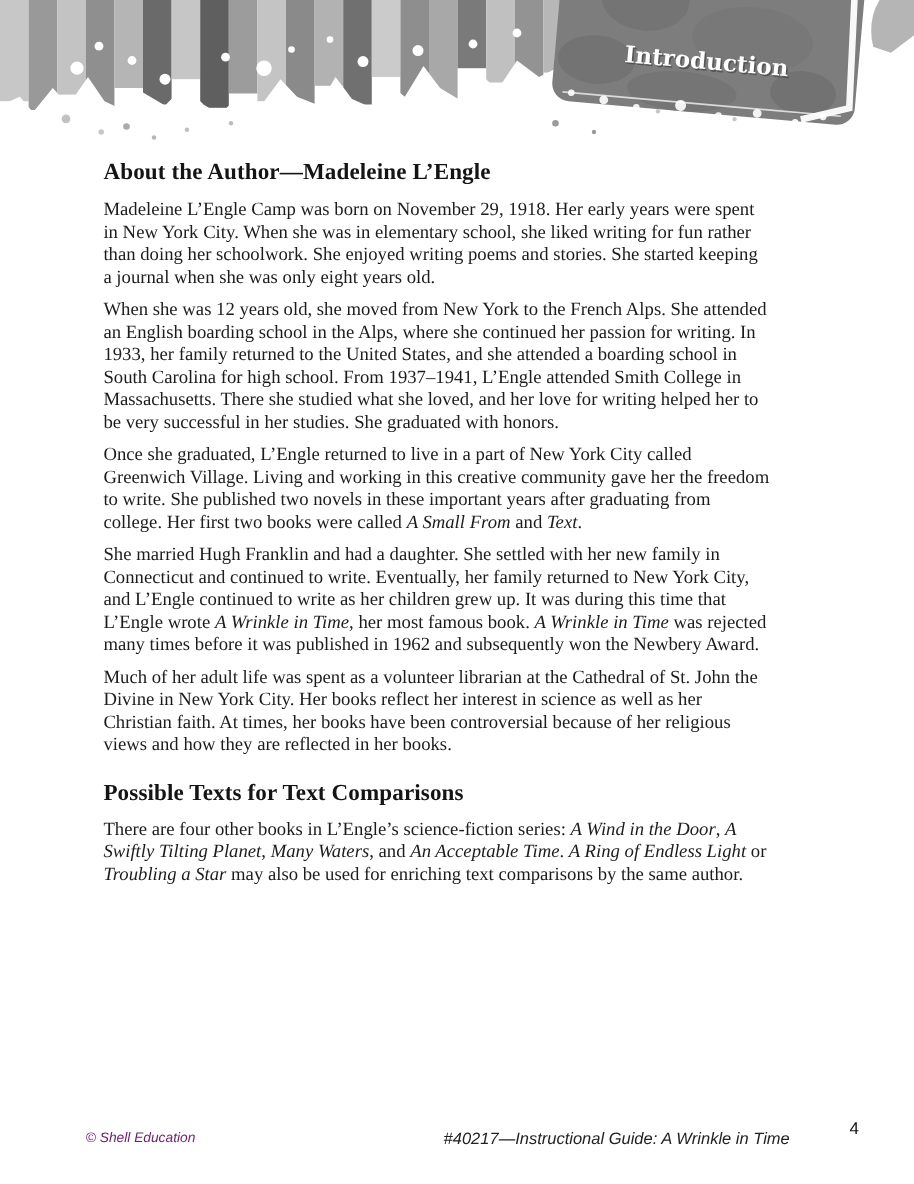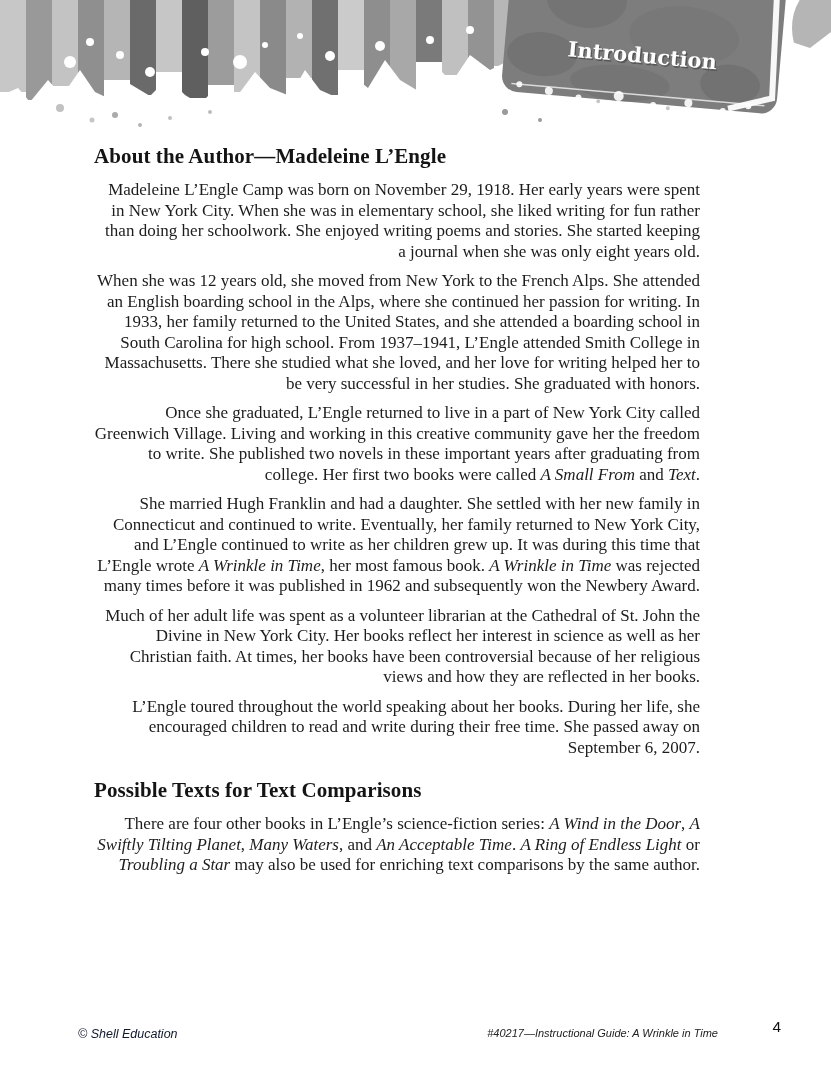--- a/index.html
+++ b/index.html
@@ -12,31 +12,31 @@
   .banner svg{display:block;}
   
   .content{position:absolute;left:94px;top:140px;width:606px;padding-top:4px;}
   .section-heading{
     font-family:Liberation Serif, serif;font-size:21px;font-weight:bold;color:#141414;
     margin:0 0 11px 0;letter-spacing:.1px;
   }
   .content h2:nth-of-type(2){margin-top:20px;}
   .content p{
     font-size:17px;line-height:20.5px;color:#1c1c1c;margin:0 0 9px 0;
-    text-align:right;
+    text-align:left;
   }
   .content p em{font-style:italic;}
   
   .footer-left{
     position:absolute;left:78px;top:1027px;
-    font-family:"Liberation Sans",sans-serif;font-style:italic;font-size:12.5px;color:#0f172a;
+    font-family:"Liberation Sans",sans-serif;font-style:italic;font-size:12.5px;color:#701a75;
   }
   .footer-center{
     position:absolute;right:113px;top:1027px;
-    font-family:"Liberation Sans",sans-serif;font-style:italic;font-size:11px;color:#222;
+    font-family:"Liberation Sans",sans-serif;font-style:italic;font-size:15px;color:#222;
   }
   .footer-page{
     position:absolute;right:50px;top:1018px;
     font-family:"Liberation Sans",sans-serif;font-size:15.5px;color:#111;
   }
 </style>
 </head>
 <body>
 
 <div class="page">
@@ -131,21 +131,20 @@
     </svg>
   </div>
 
   <main class="content" id="content">
       <h2 class="section-heading">About the Author—Madeleine L’Engle</h2>
       <p><span>Madeleine L’Engle Camp was born on November 29, 1918.  Her early years were spent in New York City.  When she was in elementary school, she liked writing for fun rather than doing her schoolwork.  She enjoyed writing poems and stories.  She started keeping a journal when she was only eight years old.</span></p>
       <p><span>When she was 12 years old, she moved from New York to the French Alps.  She attended an English boarding school in the Alps, where she continued her passion for writing.  In 1933, her family returned to the United States, and she attended a boarding school in South Carolina for high school.  From 1937–1941, L’Engle attended Smith College in Massachusetts.  There she studied what she loved, and her love for writing helped her to be very successful in her studies.  She graduated with honors.</span></p>
       <p><span>Once she graduated, L’Engle returned to live in a part of New York City called Greenwich Village.  Living and working in this creative community gave her the freedom to write.  She published two novels in these important years after graduating from college.  Her first two books were called </span><em>A Small From</em><span> and </span><em>Text</em><span>.</span></p>
       <p><span>She married Hugh Franklin and had a daughter.  She settled with her new family in Connecticut and continued to write.  Eventually, her family returned to New York City, and L’Engle continued to write as her children grew up.  It was during this time that L’Engle wrote </span><em>A Wrinkle in Time</em><span>, her most famous book.  </span><em>A Wrinkle in Time</em><span> was rejected many times before it was published in 1962 and subsequently won the Newbery Award.</span></p>
       <p><span>Much of her adult life was spent as a volunteer librarian at the Cathedral of St. John the Divine in New York City.  Her books reflect her interest in science as well as her Christian faith.  At times, her books have been controversial because of her religious views and how they are reflected in her books.</span></p>
-      <p><span>L’Engle toured throughout the world speaking about her books.  During her life, she encouraged children to read and write during their free time.  She passed away on September 6, 2007.</span></p>
       <h2 class="section-heading">Possible Texts for Text Comparisons</h2>
       <p><span>There are four other books in L’Engle’s science-fiction series:  </span><em>A Wind in the Door</em><span>, </span><em>A Swiftly Tilting Planet</em><span>, </span><em>Many Waters</em><span>, and </span><em>An Acceptable Time</em><span>.  </span><em>A Ring of Endless Light</em><span> or </span><em>Troubling a Star</em><span> may also be used for enriching text comparisons by the same author.</span></p>
     </main>
 
   <div class="footer-left">© Shell Education</div>
   <div class="footer-center">#40217—Instructional Guide: A Wrinkle in Time</div>
   <div class="footer-page">4</div>
 
 </div>
 

